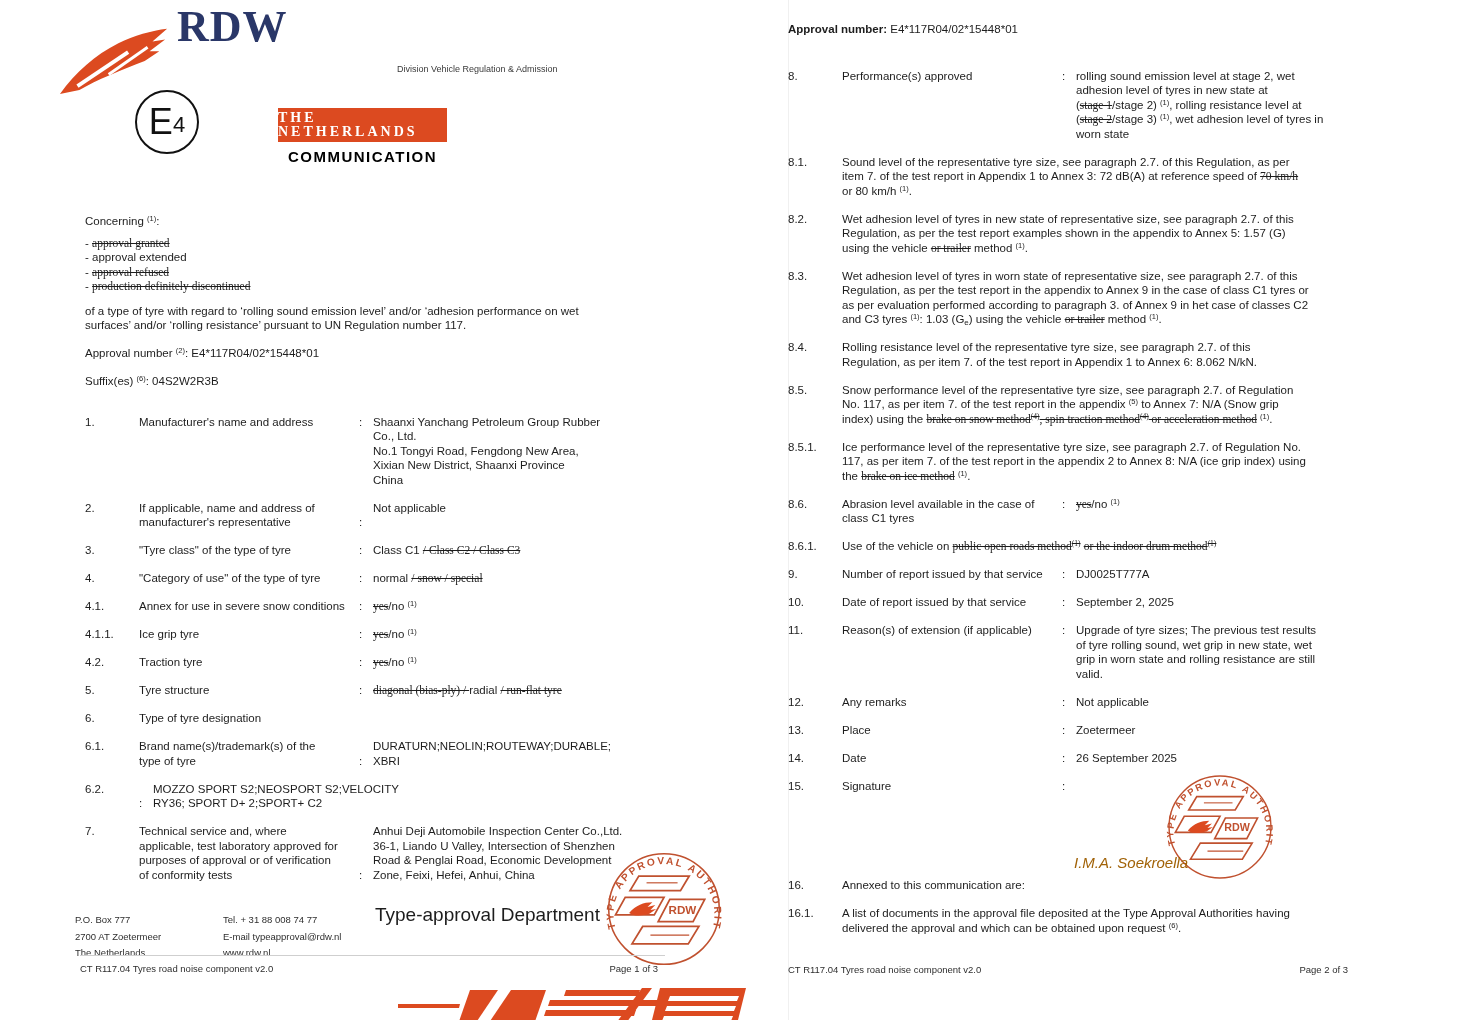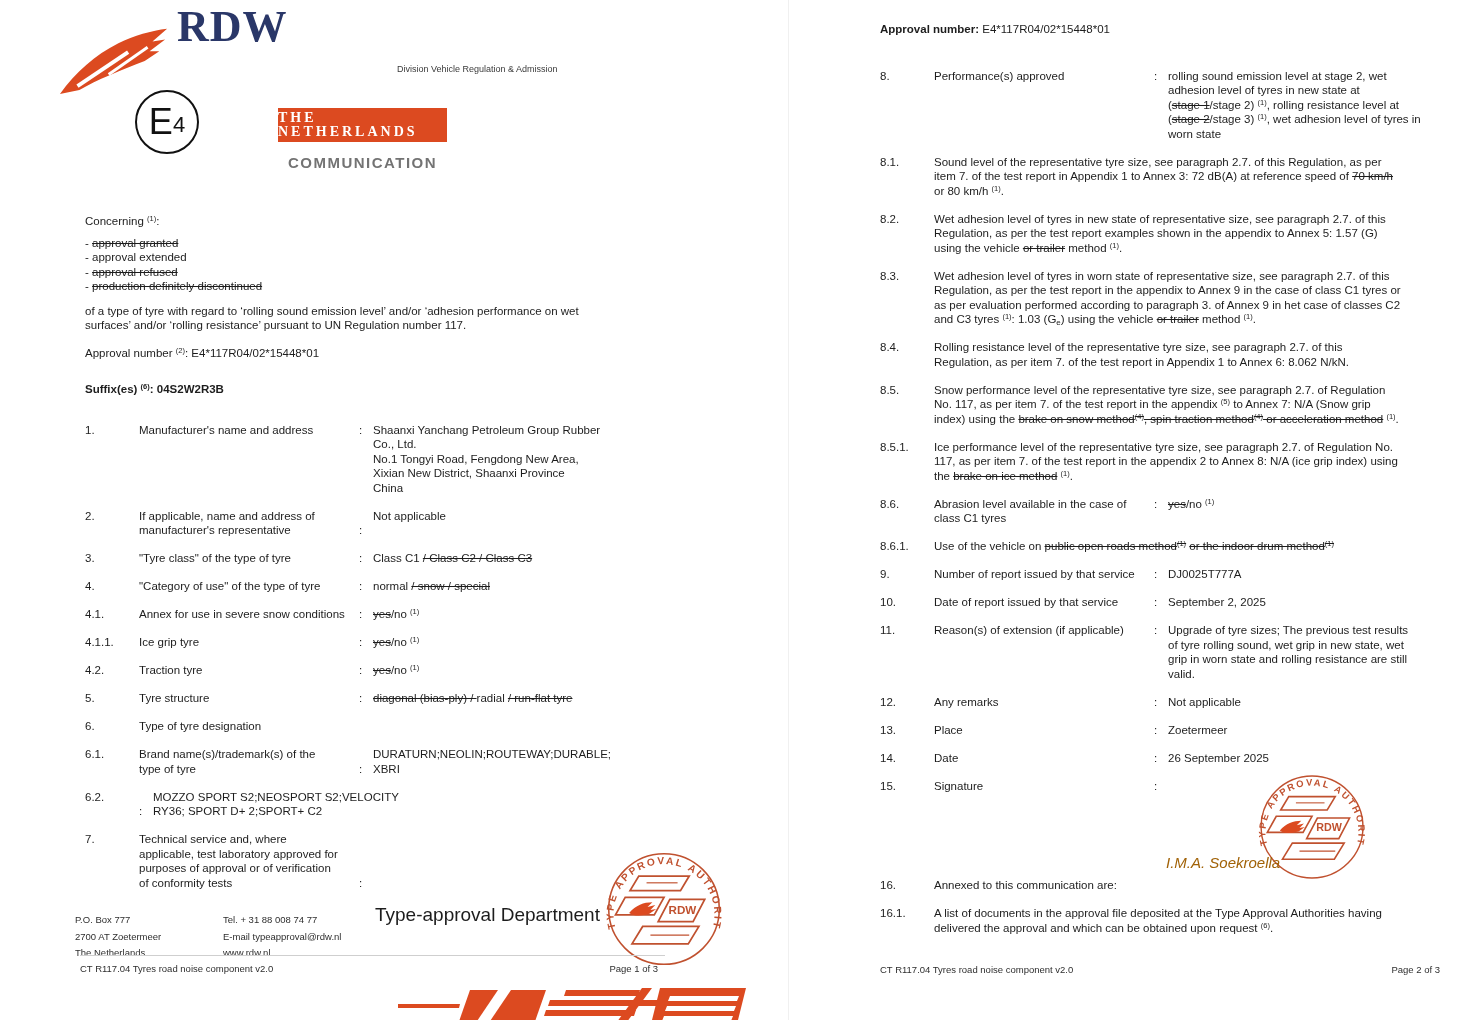--- a/index.html
+++ b/index.html
@@ -4,50 +4,50 @@
 <style>
   html,body{margin:0;padding:0;}
   body{
     width:1472px;height:1020px;position:relative;overflow:hidden;
     background:#ffffff;color:#1d1d1d;
     font-family:"Liberation Sans", sans-serif;
     font-size:11.5px;line-height:14.5px;
   }
   .page{position:absolute;top:0;}
   #page1{left:55px;width:630px;height:1020px;}
-  #page2{left:880px;width:560px;height:784px;}
+  #page2{left:788px;width:560px;height:784px;}
   .prewrap{white-space:pre-line;}
-  .st{text-decoration:line-through;}
+  .st{text-decoration:line-through;font-family:Liberation Serif, serif;}
   sup{font-size:7.5px;line-height:0;vertical-align:4px;}
   sub{font-size:8px;line-height:0;vertical-align:-2px;}
   b,.bold{font-weight:bold;}
 
   
   .p1-header{position:relative;height:200px;}
   .feather-logo{position:absolute;left:3px;top:18px;width:112px;height:78px;}
   .wordmark{position:absolute;left:122px;top:4px;font-family:"Liberation Serif",serif;
     font-weight:bold;font-size:44px;line-height:46px;color:#2A3768;letter-spacing:1px;}
   .division{position:absolute;left:342px;top:30px;font-size:9px;color:#3a3a3a;margin-top:32px;}
   .e-mark{position:absolute;left:80px;top:90px;width:60px;height:60px;border:2.5px solid #111;
     border-radius:50%;display:flex;align-items:center;justify-content:center;color:#111;}
   .e-mark .e{font-size:36px;font-weight:400;line-height:36px;}
   .e-mark .four{font-size:22px;line-height:22px;margin-top:6px;}
   .banner{position:absolute;left:223px;top:108px;width:169px;height:34px;background:#DC4A20;
     color:#fff;display:flex;align-items:center;justify-content:center;
     font-family:"Liberation Serif",serif;font-weight:bold;font-size:14px;letter-spacing:3px;}
-  .comm-title{position:absolute;left:223px;top:156px;width:169px;text-align:center;
-    font-weight:bold;font-size:15px;letter-spacing:1.5px;color:#737373;}
+  .comm-title{position:absolute;left:223px;top:150px;width:169px;text-align:center;
+    font-weight:bold;font-size:15px;letter-spacing:1.5px;color:#000000;}
 
   
   .p1-flow{margin-left:30px;width:600px;}
   .concerning{margin-top:14px;margin-bottom:7px;}
   .concern-item{line-height:14.5px;}
   .intro{margin-top:10px;}
   .approval-line{margin-top:13px;font-weight:normal;}
-  .suffix-line{margin-top:22px;font-weight:bold;}
+  .suffix-line{margin-top:14px;font-weight:normal;}
   .rows{margin-top:26px;}
 
   .row{display:flex;margin-bottom:13.5px;}
   .row .num{width:54px;flex:none;}
   .row .label{width:220px;flex:none;white-space:pre-line;}
   .row .colon{width:14px;flex:none;}
   .row .value{flex:1;white-space:pre-line;}
   .row.wide .text{flex:1;white-space:pre-line;}
 
   
@@ -178,20 +178,24 @@
           <span class="value"><span>MOZZO SPORT S2;NEOSPORT S2;VELOCITY
 RY36; SPORT D+ 2;SPORT+ C2</span></span>
         </div>
         <div class="row">
           <span class="num">7.</span>
           <span class="label"><span>Technical service and, where
 applicable, test laboratory approved for
 purposes of approval or of verification
 of conformity tests</span></span>
           <span class="colon" style="padding-top: 43.5px;">:</span>
+          <span class="value"><span>Anhui Deji Automobile Inspection Center Co.,Ltd.
+36-1, Liando U Valley, Intersection of Shenzhen
+Road &amp; Penglai Road, Economic Development
+Zone, Feixi, Hefei, Anhui, China</span></span>
         </div>
       </div>
   </div>
 
   <div class="f-address prewrap">P.O. Box 777
 2700 AT Zoetermeer
 The Netherlands</div>
   <div class="f-contact prewrap">Tel. + 31 88 008 74 77
 E-mail typeapproval@rdw.nl
 www.rdw.nl</div>

